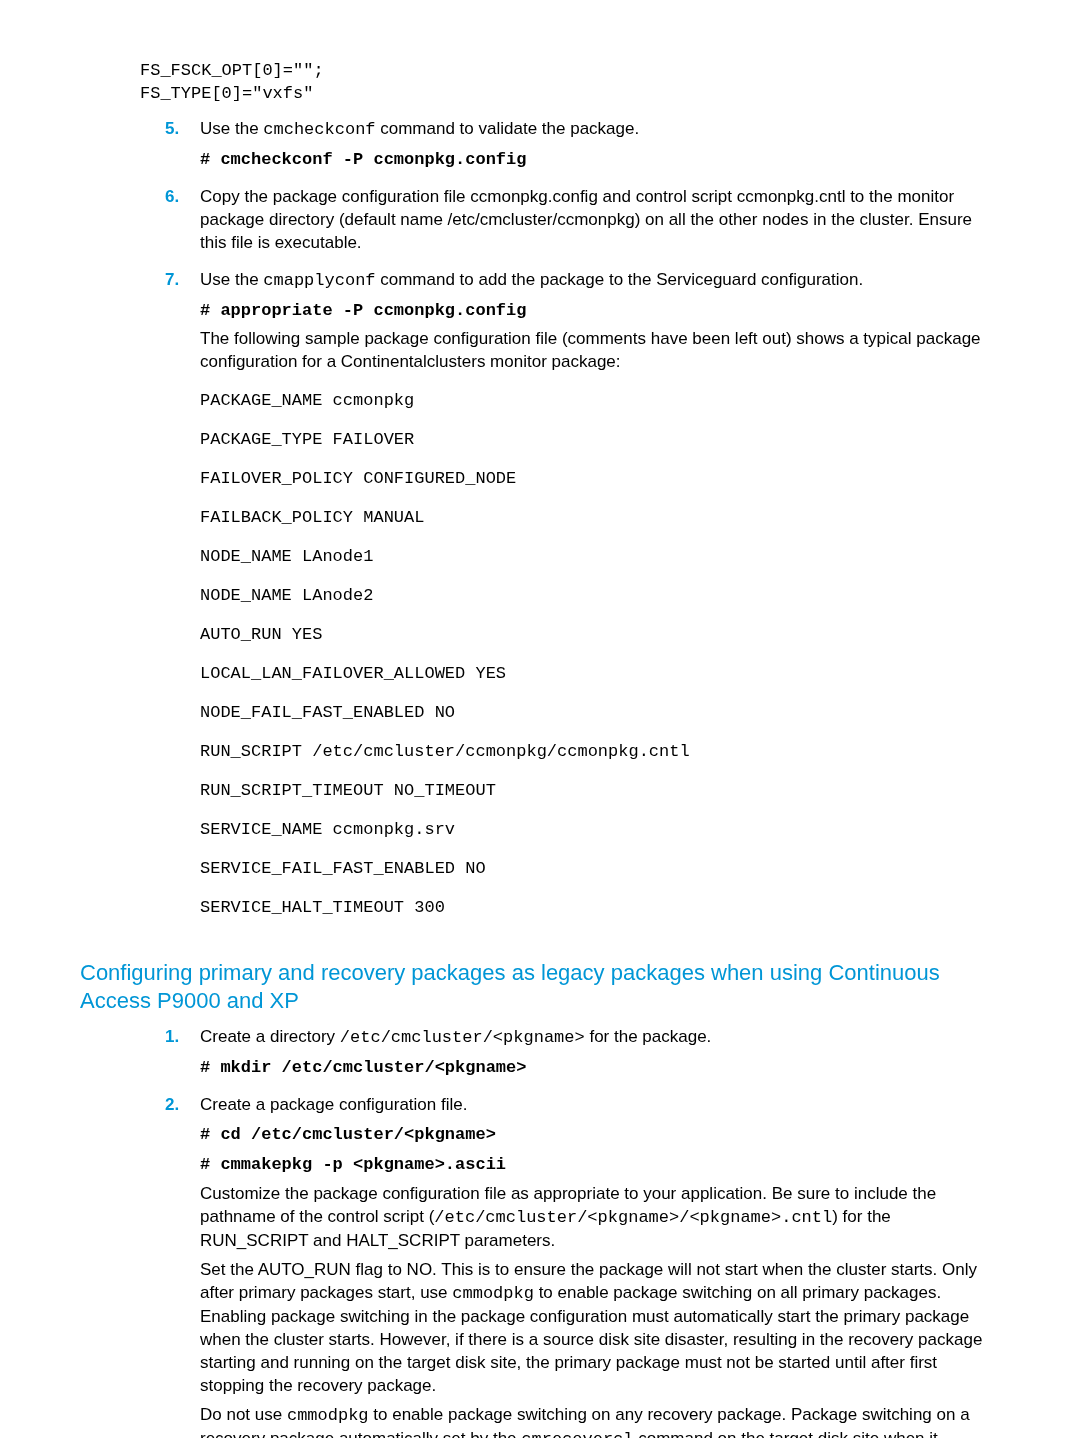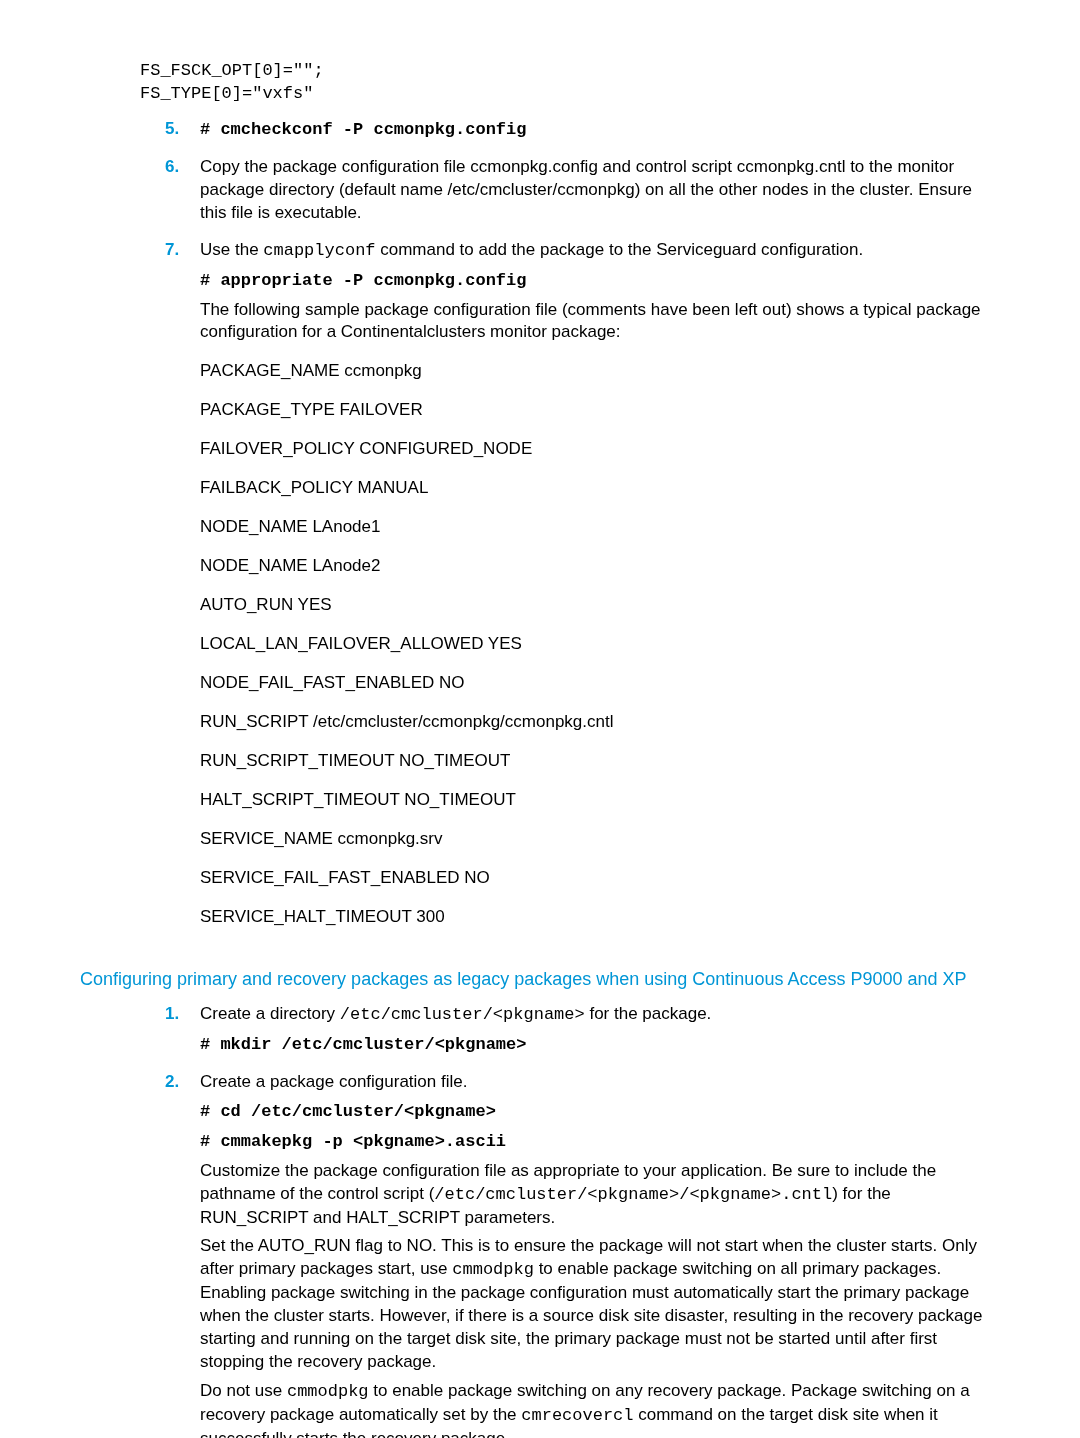--- a/index.html
+++ b/index.html
@@ -36,26 +36,26 @@
   margin: 0 0 6px 0;
 }
 .mono {
   font-family: "Courier New", monospace;
 }
 .mono-bold {
   font-family: "Courier New", monospace;
   font-weight: bold;
 }
 .code-line {
-  font-family: Liberation Sans, sans-serif;
+  font-family: Liberation Mono, monospace;
   margin: 16px 0;
 }
 .h2 {
   color: #0096D6;
-  font-size: 18px;
+  font-size: 22px;
   font-weight: normal;
   margin: 24px 0 12px -60px;
   line-height: 1.25;
 }
 .intro {
   margin: 0 0 12px 0;
 }
 .footer {
   text-align: right;
   font-size: 14px;
@@ -71,20 +71,21 @@
 
 <div class="indent">
 
 <div class="pre-block" style="margin-left:0;">FS_FSCK_OPT[0]="";
 FS_TYPE[0]="vxfs"</div>
 
 <div id="steps-a">
       <div class="step">
         <div class="step-num">5.</div>
         <div class="step-body">
+          <p><span>Use the </span><span class="mono">cmcheckconf</span><span> command to validate the package.</span></p>
           <p><span class="mono-bold"># cmcheckconf -P ccmonpkg.config</span></p>
         </div>
       </div>
       <div class="step">
         <div class="step-num">6.</div>
         <div class="step-body">
           <p><span>Copy the package configuration file ccmonpkg.config and control script ccmonpkg.cntl to the monitor package directory (default name /etc/cmcluster/ccmonpkg) on all the other nodes in the cluster. Ensure this file is executable.</span></p>
         </div>
       </div>
       <div class="step">
@@ -97,21 +98,20 @@
           <div class="code-line">PACKAGE_TYPE FAILOVER</div>
           <div class="code-line">FAILOVER_POLICY CONFIGURED_NODE</div>
           <div class="code-line">FAILBACK_POLICY MANUAL</div>
           <div class="code-line">NODE_NAME LAnode1</div>
           <div class="code-line">NODE_NAME LAnode2</div>
           <div class="code-line">AUTO_RUN YES</div>
           <div class="code-line">LOCAL_LAN_FAILOVER_ALLOWED YES</div>
           <div class="code-line">NODE_FAIL_FAST_ENABLED NO</div>
           <div class="code-line">RUN_SCRIPT /etc/cmcluster/ccmonpkg/ccmonpkg.cntl</div>
           <div class="code-line">RUN_SCRIPT_TIMEOUT NO_TIMEOUT</div>
-          <div class="code-line">HALT_SCRIPT_TIMEOUT NO_TIMEOUT</div>
           <div class="code-line">SERVICE_NAME ccmonpkg.srv</div>
           <div class="code-line">SERVICE_FAIL_FAST_ENABLED NO</div>
           <div class="code-line">SERVICE_HALT_TIMEOUT 300</div>
         </div>
       </div>
     </div>
 
 <div class="h2">Configuring primary and recovery packages as legacy packages when using Continuous Access P9000 and XP</div>
 
 

